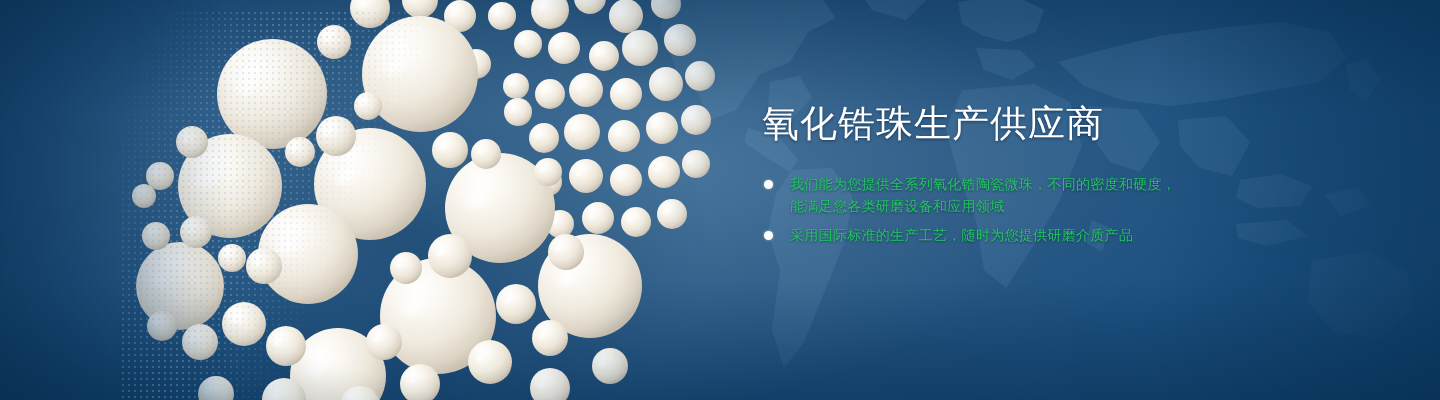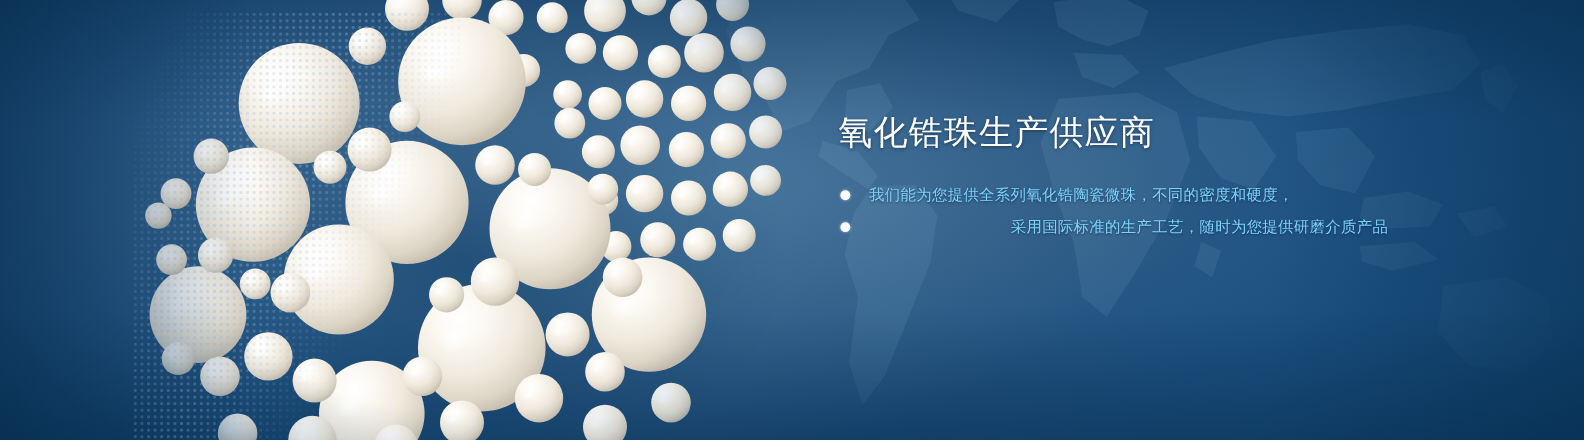--- a/index.html
+++ b/index.html
@@ -73,40 +73,40 @@
 
   
   .copy{
     position:absolute;
     left:762px; top:104px;
     width:500px;
   }
   .headline{
     margin:0 0 28px 0;
     color:#ffffff;
-    font-size:31px;
+    font-size:37px;
     font-weight:400;
     letter-spacing:1px;
     line-height:1.1;
     text-shadow:0 1px 3px rgba(0,20,45,.55);
     white-space:nowrap;
     font-family:Liberation Serif, serif;
   }
   .bullets{list-style:none;margin:0;padding:0;}
   .bullet{
     position:relative;
     padding-left:28px;
     margin-bottom:7px;
-    color:#7dd3fc;
+    color:#22c55e;
     font-size:14px;
     line-height:22px;
     letter-spacing:.3px;
     text-shadow:0 1px 2px rgba(0,20,45,.5);
   }
-  .bullet:last-child{margin-bottom:0;text-align:right;}
+  .bullet:last-child{margin-bottom:0;}
   .dot{
     position:absolute;
     left:2px; top:7px;
     width:9px; height:9px;
     border-radius:50%;
     background:#ffffff;
     box-shadow:0 0 3px rgba(255,255,255,.5);
   }
   .bullet .line{display:block;}
 </style>
@@ -271,20 +271,21 @@
   <div class="bg-vignette"></div>
 
   <div class="copy">
     <h1 class="headline">氧化锆珠生产供应商</h1>
 
     <ul class="bullets">
 
       <li class="bullet">
         <span class="dot"></span>
         <span class="line">我们能为您提供全系列氧化锆陶瓷微珠，不同的密度和硬度，</span>
+        <span class="line">能满足您各类研磨设备和应用领域</span>
       </li>
 
 
       <li class="bullet">
         <span class="dot"></span>
         <span class="line">采用国际标准的生产工艺，随时为您提供研磨介质产品</span>
       </li>
 
     </ul>
   </div>

